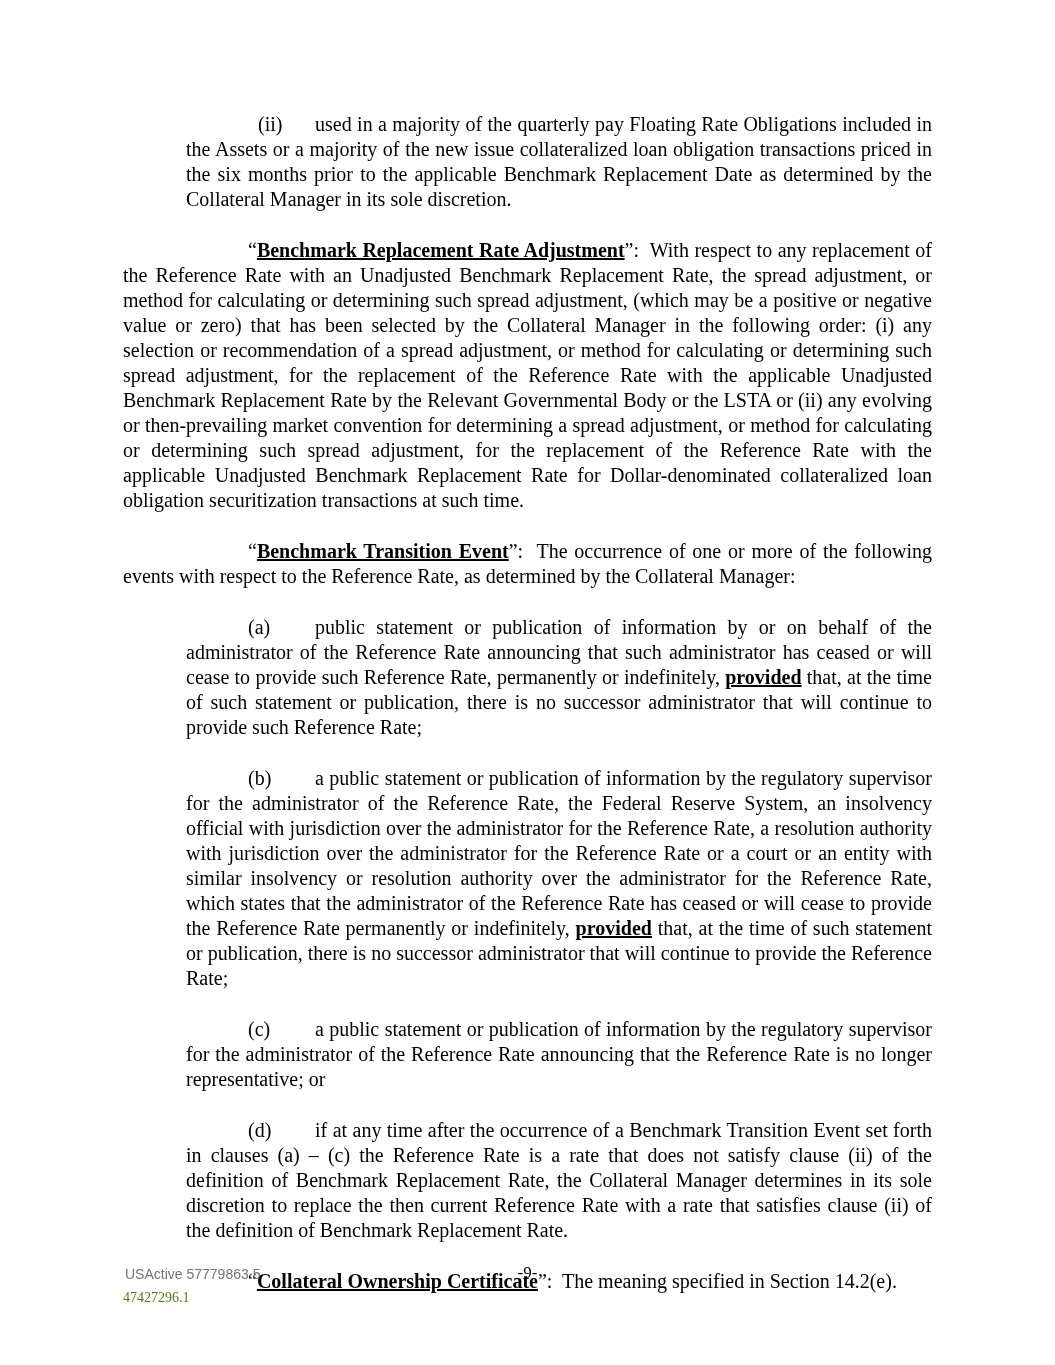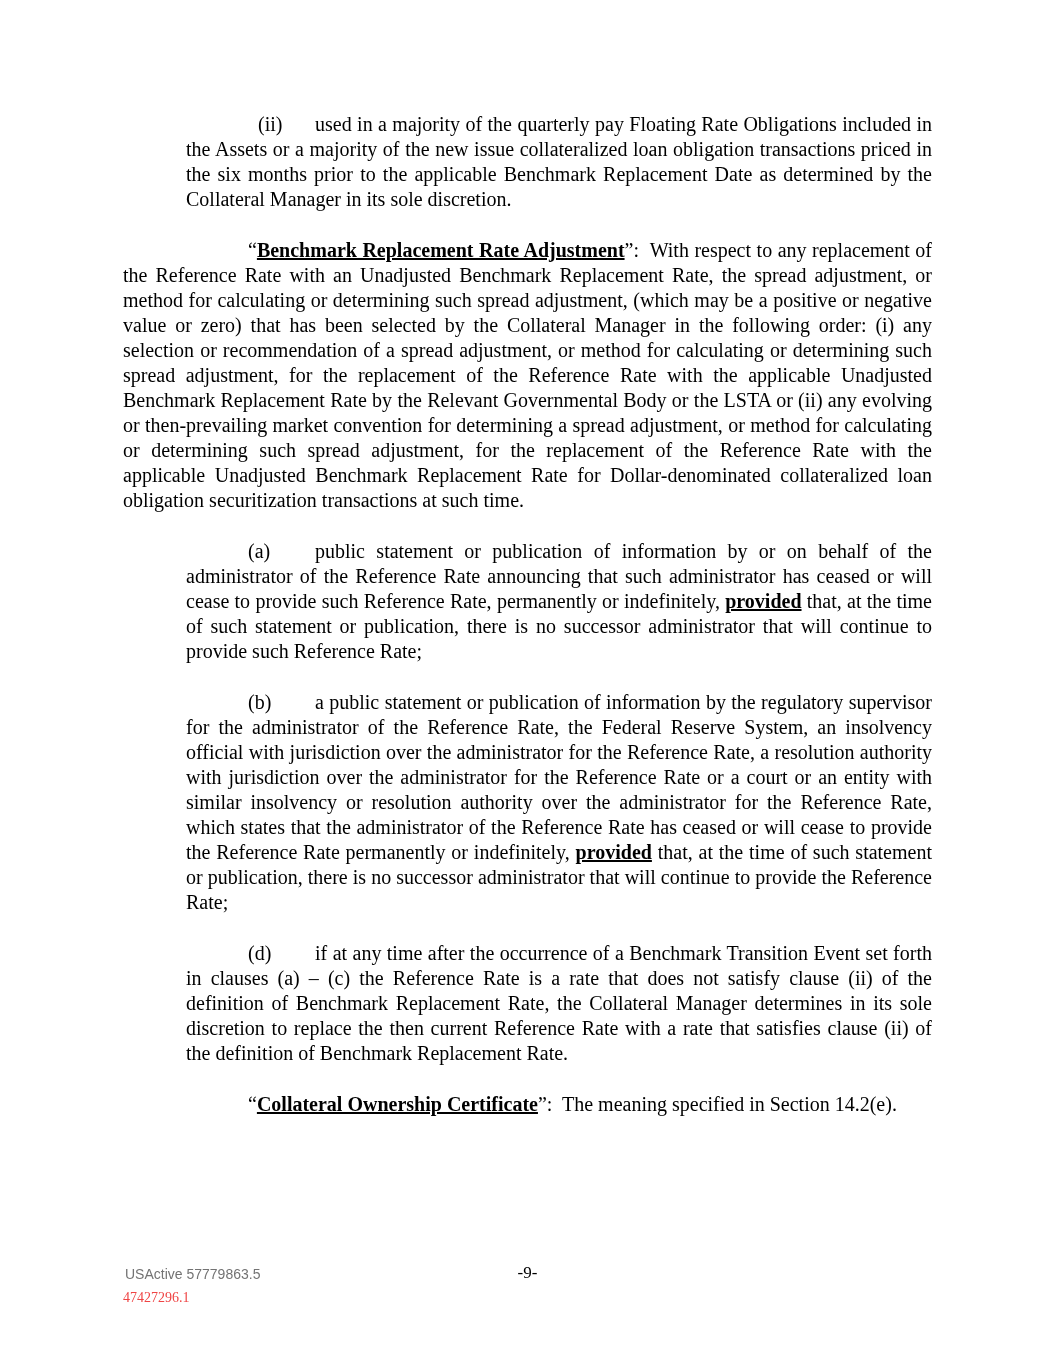--- a/index.html
+++ b/index.html
@@ -42,42 +42,44 @@
     font-family: "Liberation Sans", sans-serif;
     font-size: 14px;
     color: #737373;
   }
   .footer-ref {
     position: absolute;
     left: 123px;
     top: 1285px;
     font-family: "Liberation Serif", serif;
     font-size: 14px;
-    color: #ef4444;
+    color: #4d7c0f;
   }
   .footer-pagenum {
     position: absolute;
     left: 0;
     right: 0;
     top: 1260px;
     text-align: center;
     font-family: "Liberation Serif", serif;
     font-size: 17px;
     color: #000000;
   }
 </style>
 </head>
 <body>
 
 <div class="page">
   <div class="content">
     <p class="block ii"><span class="clabel">(ii)</span><span>used in a majority of the quarterly pay Floating Rate Obligations included in the Assets or a majority of the new issue collateralized loan obligation transactions priced in the six months prior to the applicable Benchmark Replacement Date as determined by the Collateral Manager in its sole discretion.</span></p>
     <p class="def"><span>“</span><span class="u">Benchmark Replacement Rate Adjustment</span><span>”:&nbsp; With respect to any replacement of the Reference Rate with an Unadjusted Benchmark Replacement Rate, the spread adjustment, or method for calculating or determining such spread adjustment, (which may be a positive or negative value or zero) that has been selected by the Collateral Manager in the following order: (i)&nbsp;any selection or recommendation of a spread adjustment, or method for calculating or determining such spread adjustment, for the replacement of the Reference Rate with the applicable Unadjusted Benchmark Replacement Rate by the Relevant Governmental Body or the LSTA or (ii)&nbsp;any evolving or then-prevailing market convention for determining a spread adjustment, or method for calculating or determining such spread adjustment, for the replacement of the Reference Rate with the applicable Unadjusted Benchmark Replacement Rate for Dollar-denominated collateralized loan obligation securitization transactions at such time.</span></p>
+    <p class="def"><span>“</span><span class="u">Benchmark Transition Event</span><span>”:&nbsp; The occurrence of one or more of the following events with respect to the Reference Rate, as determined by the Collateral Manager:</span></p>
     <p class="block clause"><span class="clabel">(a)</span><span>public statement or publication of information by or on behalf of the administrator of the Reference Rate announcing that such administrator has ceased or will cease to provide such Reference Rate, permanently or indefinitely, </span><span class="u">provided</span><span> that, at the time of such statement or publication, there is no successor administrator that will continue to provide such Reference Rate;</span></p>
     <p class="block clause"><span class="clabel">(b)</span><span>a public statement or publication of information by the regulatory supervisor for the administrator of the Reference Rate, the Federal Reserve System, an insolvency official with jurisdiction over the administrator for the Reference Rate, a resolution authority with jurisdiction over the administrator for the Reference Rate or a court or an entity with similar insolvency or resolution authority over the administrator for the Reference Rate, which states that the administrator of the Reference Rate has ceased or will cease to provide the Reference Rate permanently or indefinitely, </span><span class="u">provided</span><span> that, at the time of such statement or publication, there is no successor administrator that will continue to provide the Reference Rate;</span></p>
+    <p class="block clause"><span class="clabel">(c)</span><span>a public statement or publication of information by the regulatory supervisor for the administrator of the Reference Rate announcing that the Reference Rate is no longer representative; or</span></p>
     <p class="block clause"><span class="clabel">(d)</span><span>if at any time after the occurrence of a Benchmark Transition Event set forth in clauses (a) – (c) the Reference Rate is a rate that does not satisfy clause (ii) of the definition of Benchmark Replacement Rate, the Collateral Manager determines in its sole discretion to replace the then current Reference Rate with a rate that satisfies clause (ii) of the definition of Benchmark Replacement Rate.</span></p>
     <p class="def"><span>“</span><span class="u">Collateral Ownership Certificate</span><span>”:&nbsp; The meaning specified in Section 14.2(e).</span></p>
   </div>
 
   <div class="footer-docid">USActive 57779863.5</div>
   <div class="footer-ref">47427296.1</div>
   <div class="footer-pagenum">-9-</div>
 </div>
 
 </body></html>

